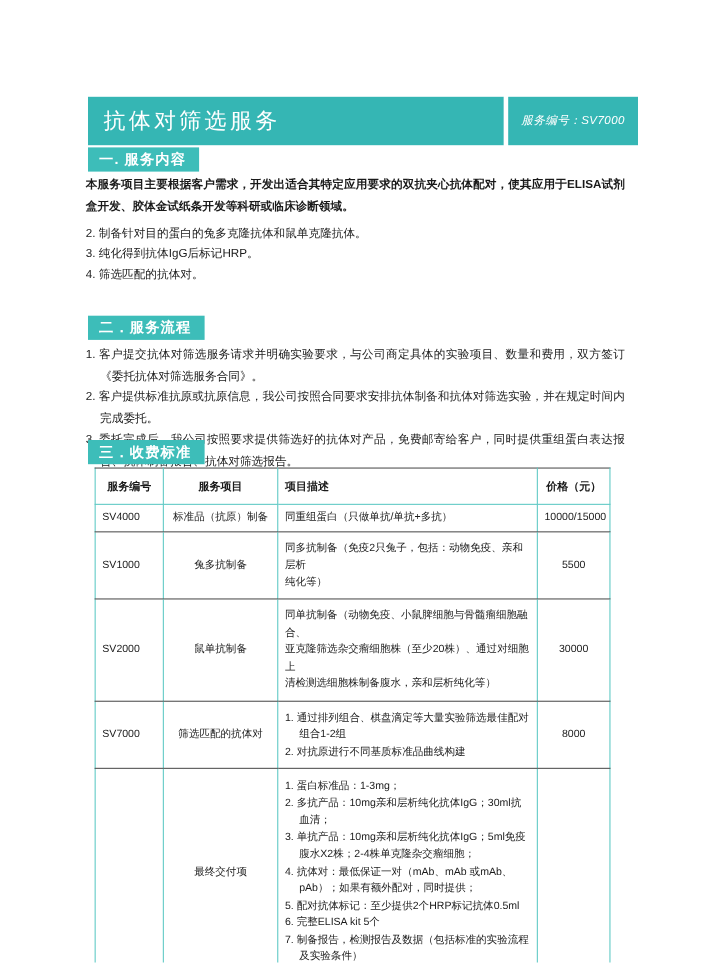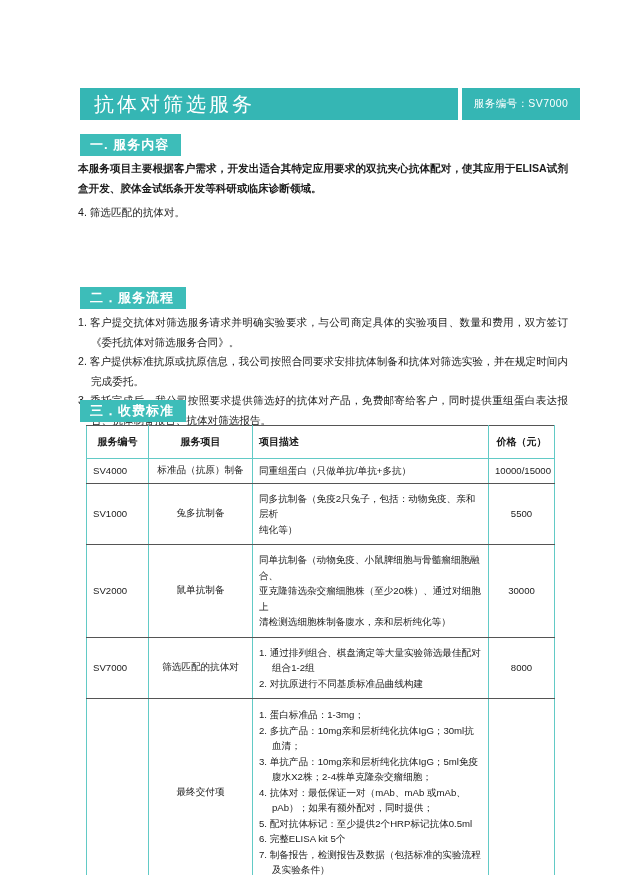--- a/index.html
+++ b/index.html
@@ -23,21 +23,21 @@
     height: 875px;
     background: #fff;
   }
 
   
   .title-bar {
     position: absolute;
     left: 80px;
     top: 88px;
     width: 500px;
-    height: 32px;
+    height: 44px;
     display: flex;
     align-items: stretch;
   }
   .title-main {
     background: #35b6b4;
     flex: 1 1 auto;
     display: flex;
     align-items: center;
     padding-left: 14px;
     box-sizing: border-box;
@@ -59,20 +59,21 @@
     display: flex;
     align-items: center;
     justify-content: center;
     box-sizing: border-box;
   }
   .title-code-text {
     color: #ffffff;
     font-size: 10.5px;
     letter-spacing: 0.4px;
     white-space: nowrap;
+    font-style: italic;
   }
 
   
   .sec-badge {
     position: absolute;
     background: #3dbdb9;
     color: #ffffff;
     font-size: 13px;
     font-weight: bold;
     letter-spacing: 1px;
@@ -189,20 +190,22 @@
     <div class="title-code">
       <span class="title-code-text">服务编号：SV7000</span>
     </div>
   </div>
 
   <div class="sec-badge" id="sec1">一. 服务内容</div>
 
   <div class="para" id="intro-para">本服务项目主要根据客户需求，开发出适合其特定应用要求的双抗夹心抗体配对，使其应用于ELISA试剂盒开发、胶体金试纸条开发等科研或临床诊断领域。</div>
 
   <ul class="num-list" id="content-list">
+    <li>2. 制备针对目的蛋白的兔多克隆抗体和鼠单克隆抗体。</li>
+    <li>3. 纯化得到抗体IgG后标记HRP。</li>
     <li>4. 筛选匹配的抗体对。</li>
   </ul>
 
   <div class="sec-badge" id="sec2">二．服务流程</div>
 
   <ul class="num-list" id="flow-list">
     <li>1. 客户提交抗体对筛选服务请求并明确实验要求，与公司商定具体的实验项目、数量和费用，双方签订《委托抗体对筛选服务合同》。</li>
     <li>2. 客户提供标准抗原或抗原信息，我公司按照合同要求安排抗体制备和抗体对筛选实验，并在规定时间内完成委托。</li>
     <li>3. 委托完成后，我公司按照要求提供筛选好的抗体对产品，免费邮寄给客户，同时提供重组蛋白表达报告、抗体制备报告、抗体对筛选报告。</li>
   </ul>

